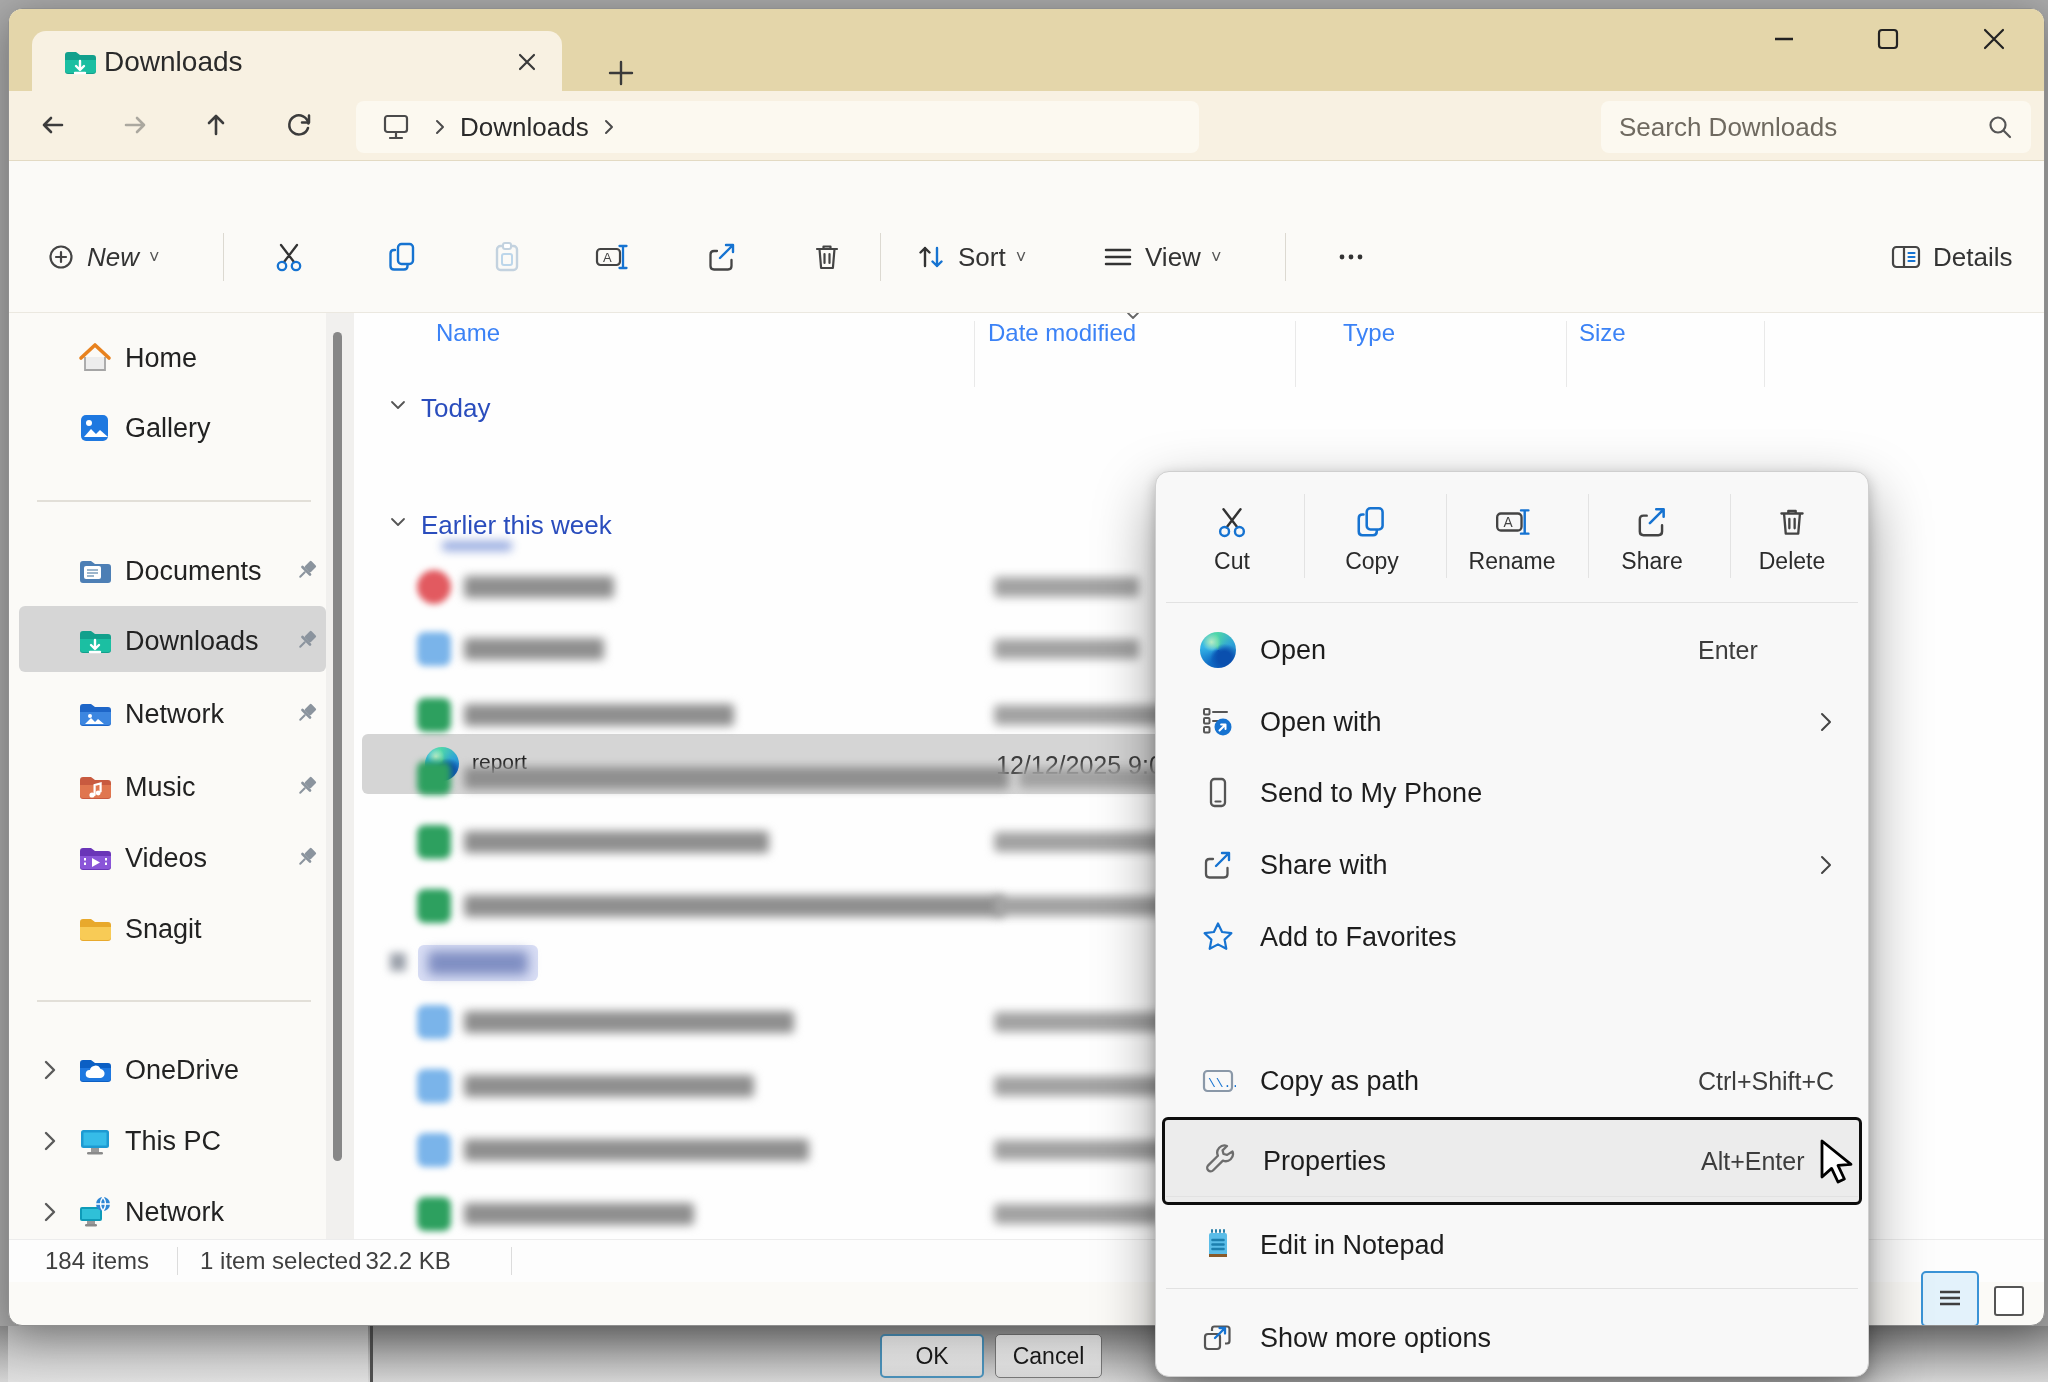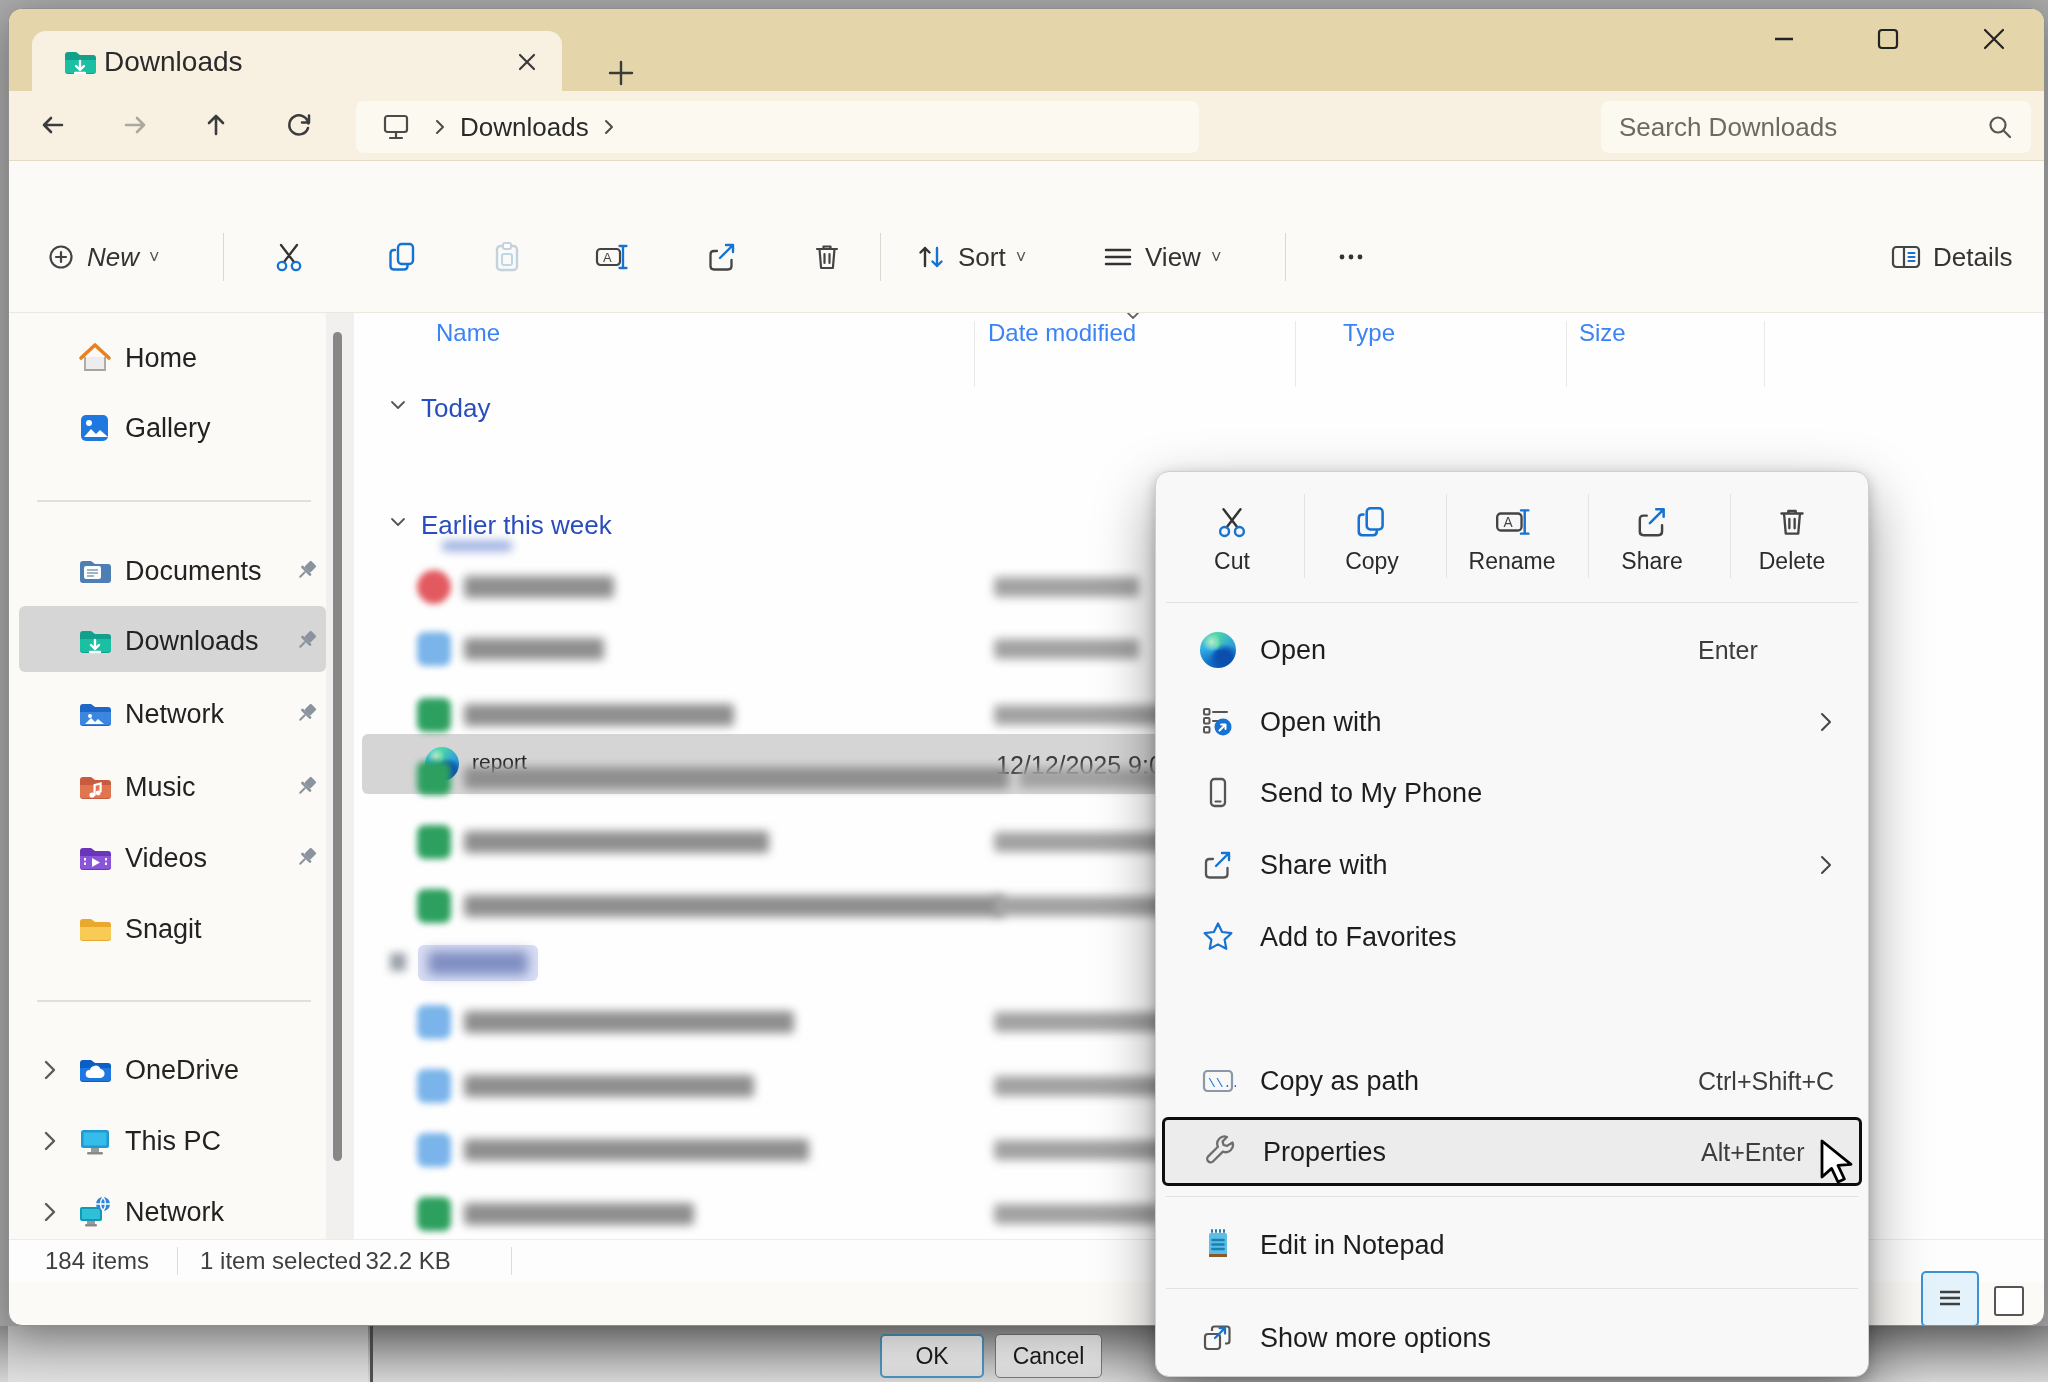--- a/index.html
+++ b/index.html
@@ -93,21 +93,21 @@
   .qa-row{left:6px;top:12px;right:6px;height:110px;display:flex;}
   .qa-cell{flex:1;display:flex;flex-direction:column;align-items:center;justify-content:center;gap:8px;}
   .qa-label{font-size:23px;color:#2b2b2b;}
   .qa-sep{top:22px;width:1px;height:84px;background:#e3e3e3;}
   .menu-sep{left:10px;right:10px;height:1px;background:#e2e2e2;}
   .mi{left:6px;right:6px;height:71px;}
   .mi-ico{position:absolute;left:38px;top:50%;margin-top:-18px;width:36px;height:36px;}
   .mi-label{position:absolute;left:98px;top:50%;transform:translateY(-50%);font-size:27px;color:#1d1d1d;}
   .mi-short{position:absolute;left:536px;top:50%;transform:translateY(-50%);font-size:25px;color:#3d3d3d;}
   .mi-chev{position:absolute;left:652px;top:50%;margin-top:-12px;width:24px;height:24px;}
-  .mi.highlight{background:#ececec;border:3px solid #0e0e0e;border-radius:6px;height:69px;}
+  .mi.highlight{background:#ececec;border:3px solid #0e0e0e;border-radius:6px;height:88px;}
 
   svg{display:block;}
 </style>
 </head>
 <body>
 
 <div id="screen">
 
   <div class="abs bottom-strip"></div>
   <div class="abs strip-light"></div>

